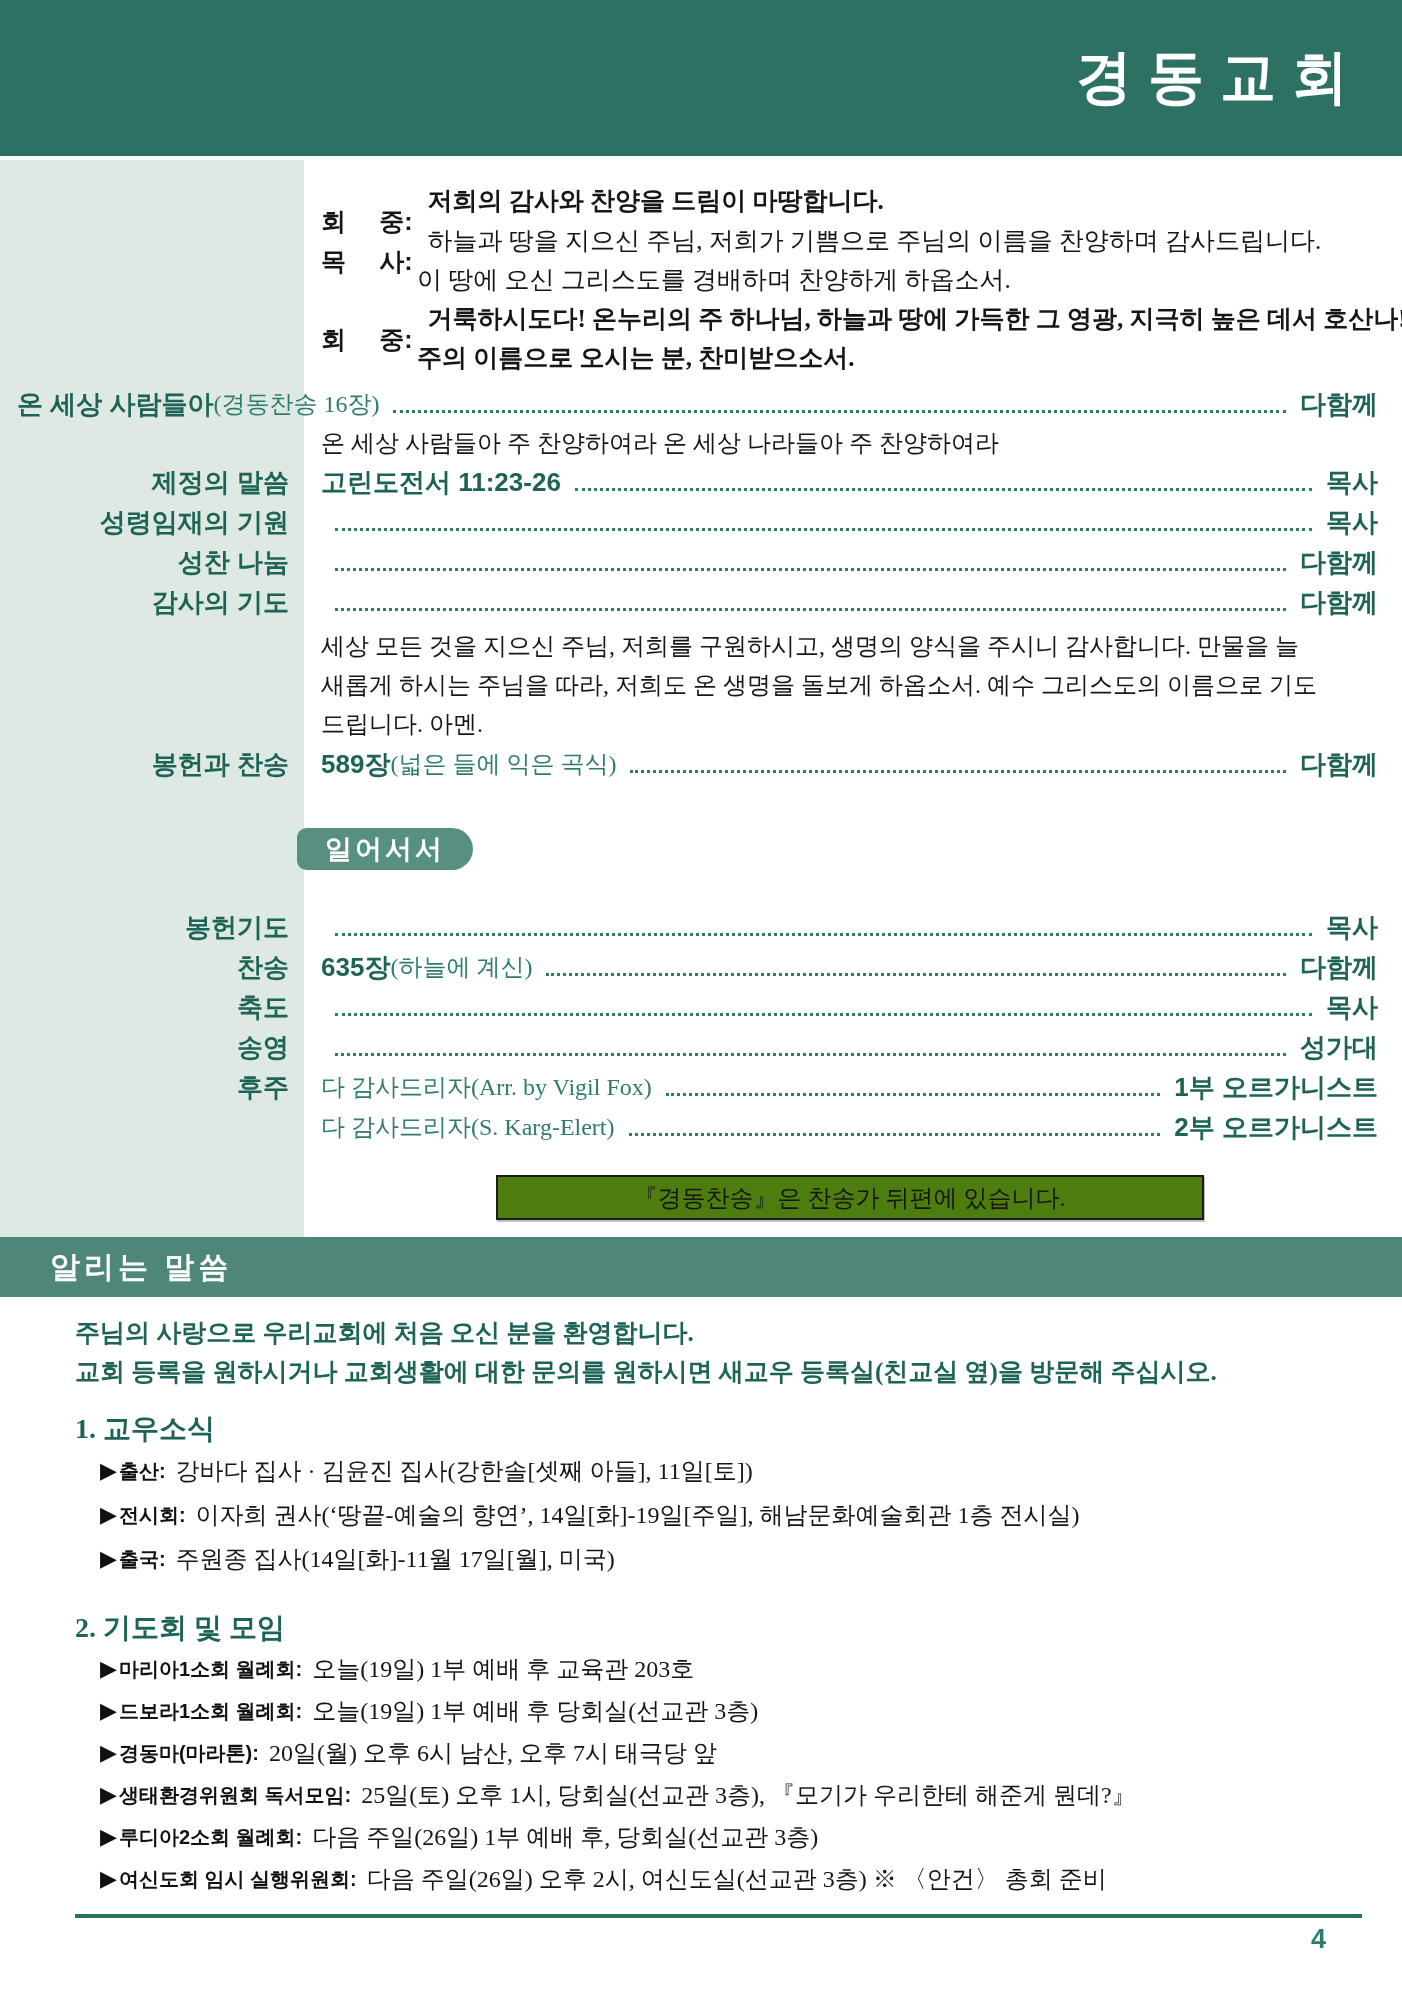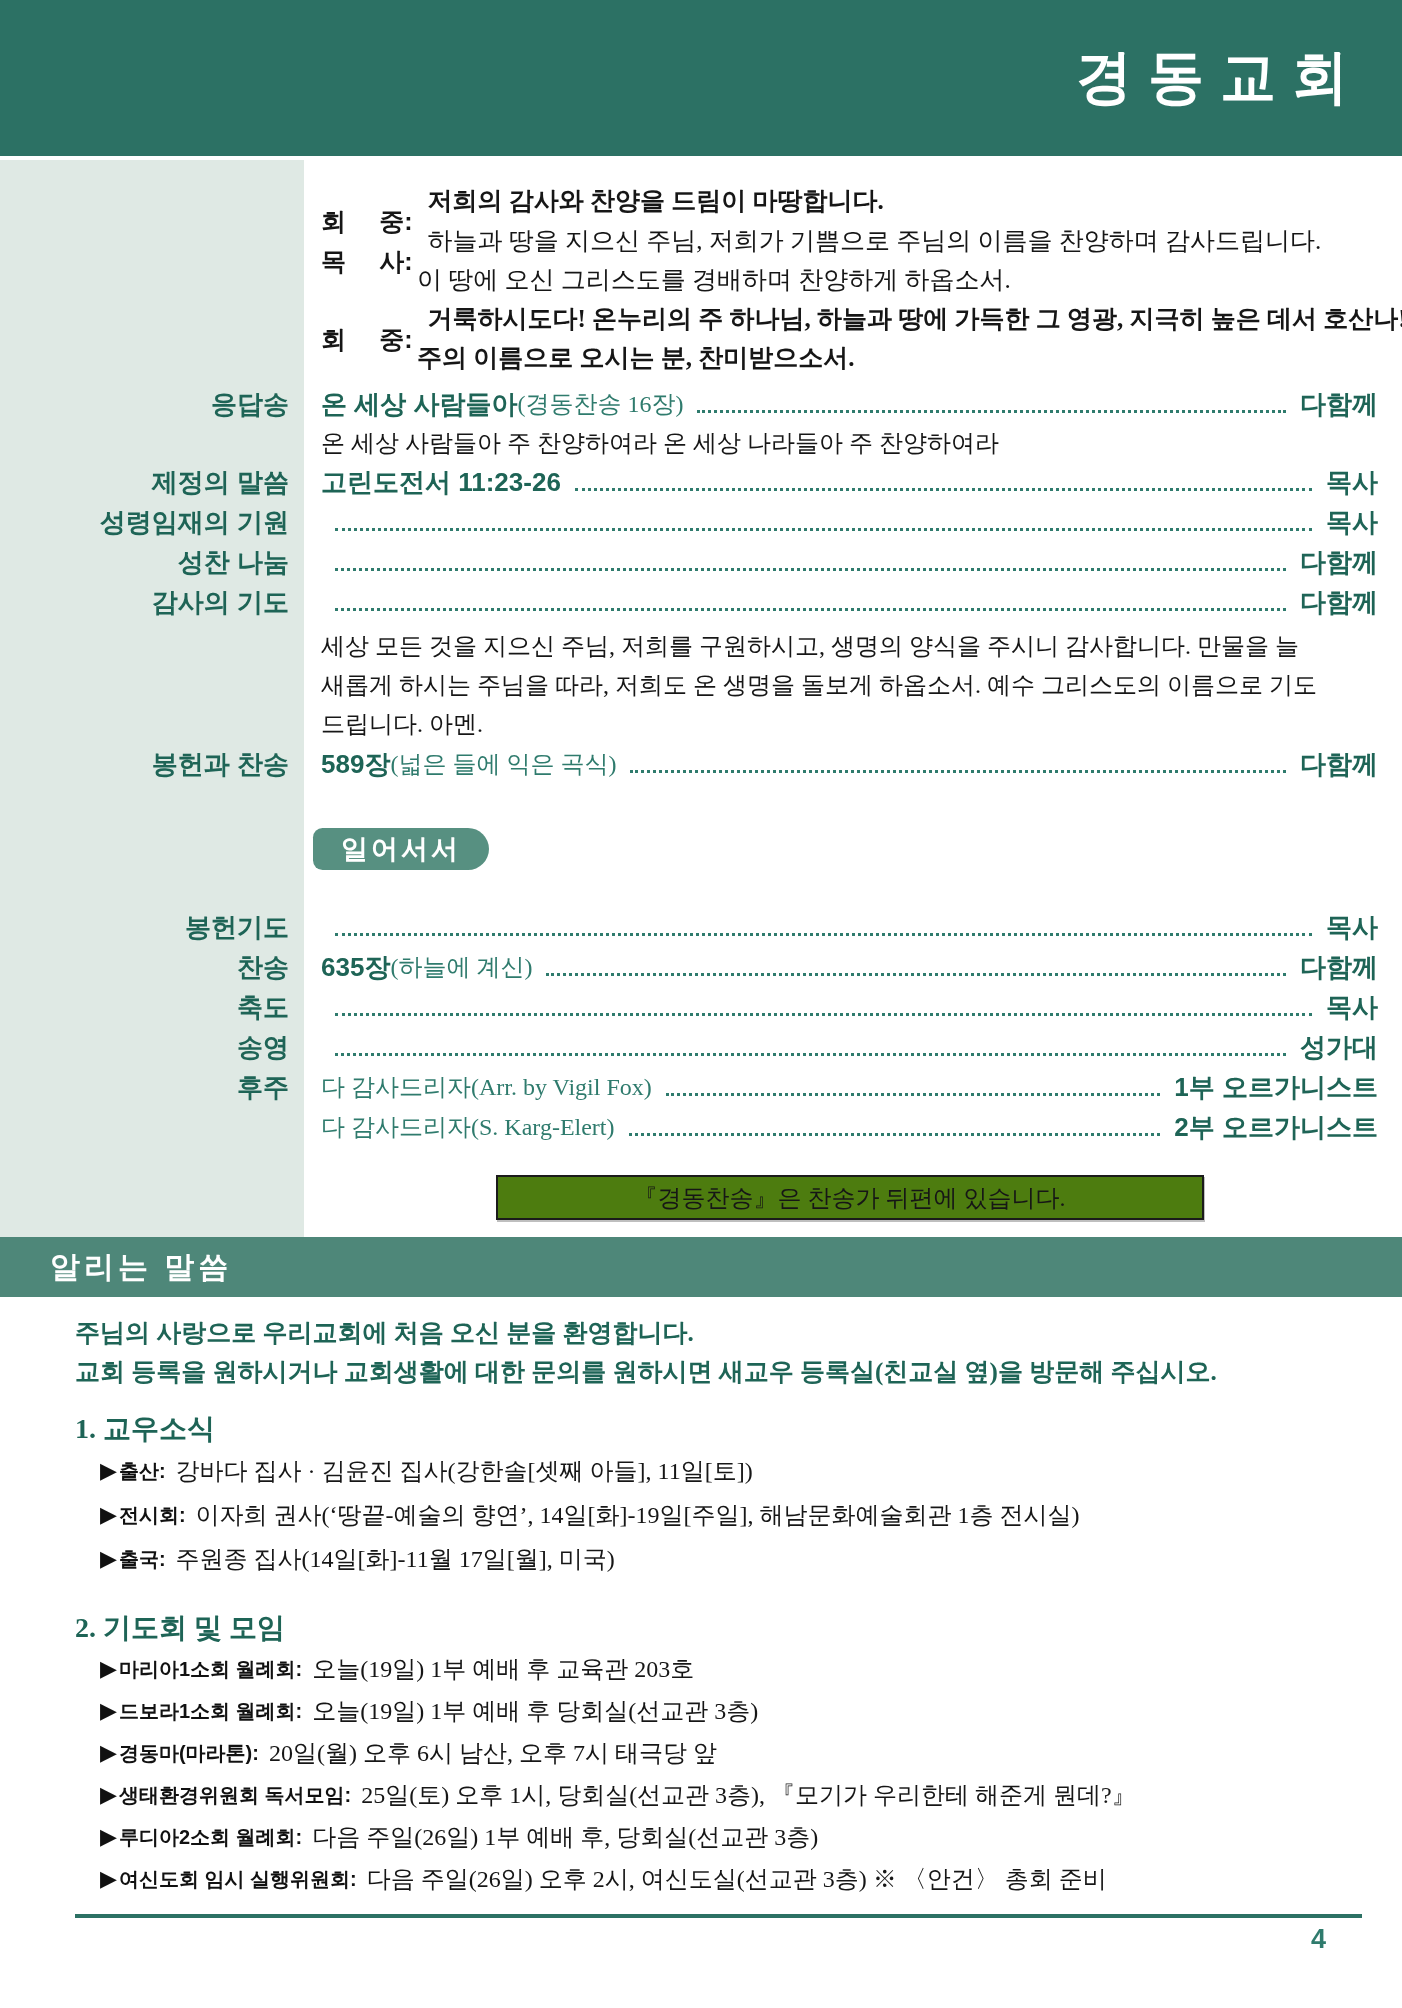--- a/index.html
+++ b/index.html
@@ -30,21 +30,21 @@
      font-family:var(--sans);font-weight:bold;font-size:26px;color:var(--teal-text);
      display:flex;align-items:center;justify-content:flex-end;}
   .cell-content{flex:1;display:flex;align-items:center;padding-left:17px;padding-right:24px;min-width:0;}
   .row:nth-child(1){margin-top:20px;}
   .row:nth-child(6){margin-top:8px;}
   .row:nth-child(12){margin-top:5px;height:auto;}
   .row:nth-child(14){margin-top:44px;}
   .row:nth-child(15){margin-top:37px;}
   .row:nth-child(21){margin-top:28px;}
   .row.dialogue-cont,.row.plain{height:38px;}
-  .row.badge-row{height:42px;margin-left:16px;}
+  .row.badge-row{height:42px;}
   .row.note-row{height:45px;}
   .filler{flex:1;}
 
   .speaker{font-family:Liberation Sans, sans-serif;font-weight:bold;font-size:25px;color:var(--ink);word-spacing:1.05em;margin-right:15px;white-space:nowrap;margin-top:43px;}
   .dlg-text{font-family:var(--serif);font-size:25px;color:var(--ink);white-space:nowrap;}
   .dlg-text.emph{font-weight:bold;}
   .row.dialogue-cont .cell-content{padding-left:113px;}
   .plain-text{font-family:var(--serif);font-size:24px;color:var(--ink);white-space:nowrap;}
 
   .order-title{font-family:var(--sans);font-weight:bold;font-size:26px;color:var(--teal-text);white-space:nowrap;}
@@ -124,23 +124,20 @@
           <span class="dlg-text emph">거룩하시도다! 온누리의 주 하나님, 하늘과 땅에 가득한 그 영광, 지극히 높은 데서 호산나!</span>
         </div>
       </div>
       <div class="row dialogue-cont">
         <div class="cell-label"></div>
         <div class="cell-content">
           <span class="dlg-text emph">주의 이름으로 오시는 분, 찬미받으소서.</span>
         </div>
       </div>
       <div class="row order">
-        <div class="cell-label">
-          <span>응답송</span>
-        </div>
         <div class="cell-content">
           <span class="order-title">온 세상 사람들아</span>
           <span class="order-paren">(경동찬송 16장)</span>
           <div class="leader"></div>
           <span class="assignee">다함께</span>
         </div>
       </div>
       <div class="row plain">
         <div class="cell-label"></div>
         <div class="cell-content">

